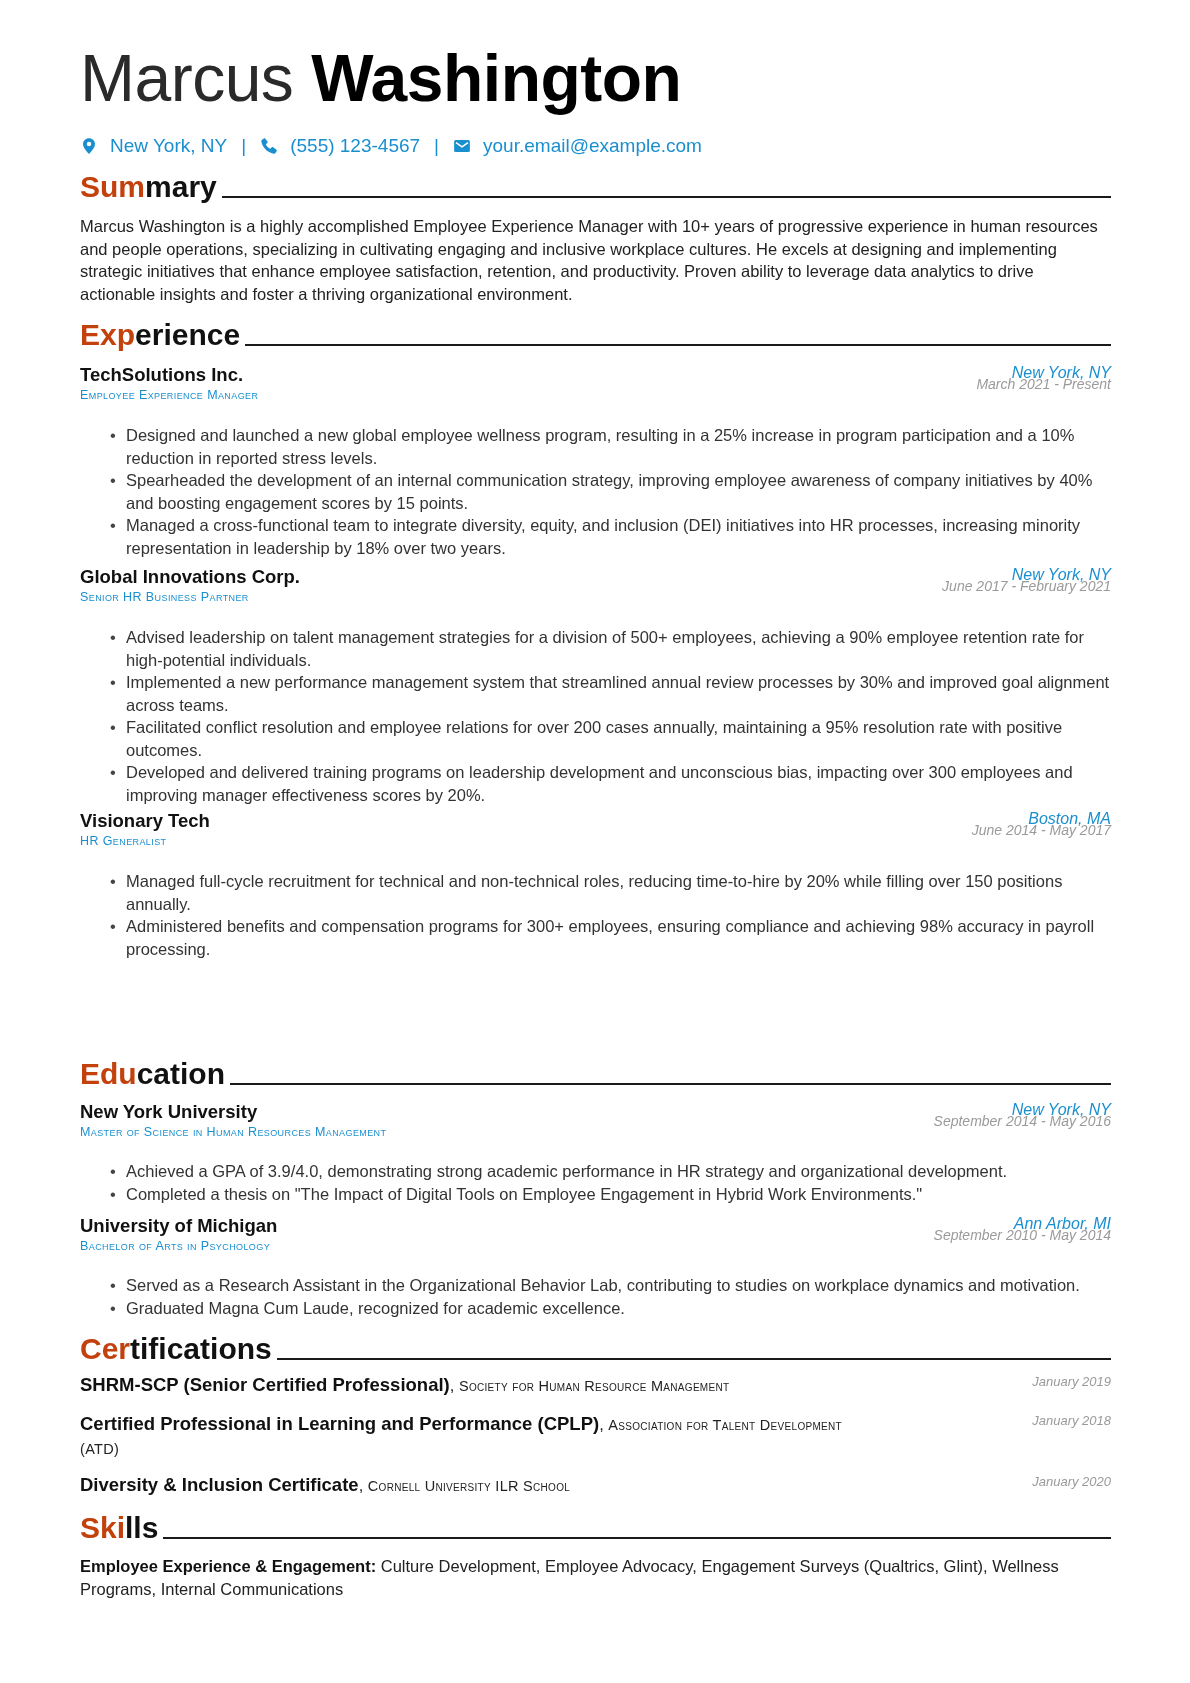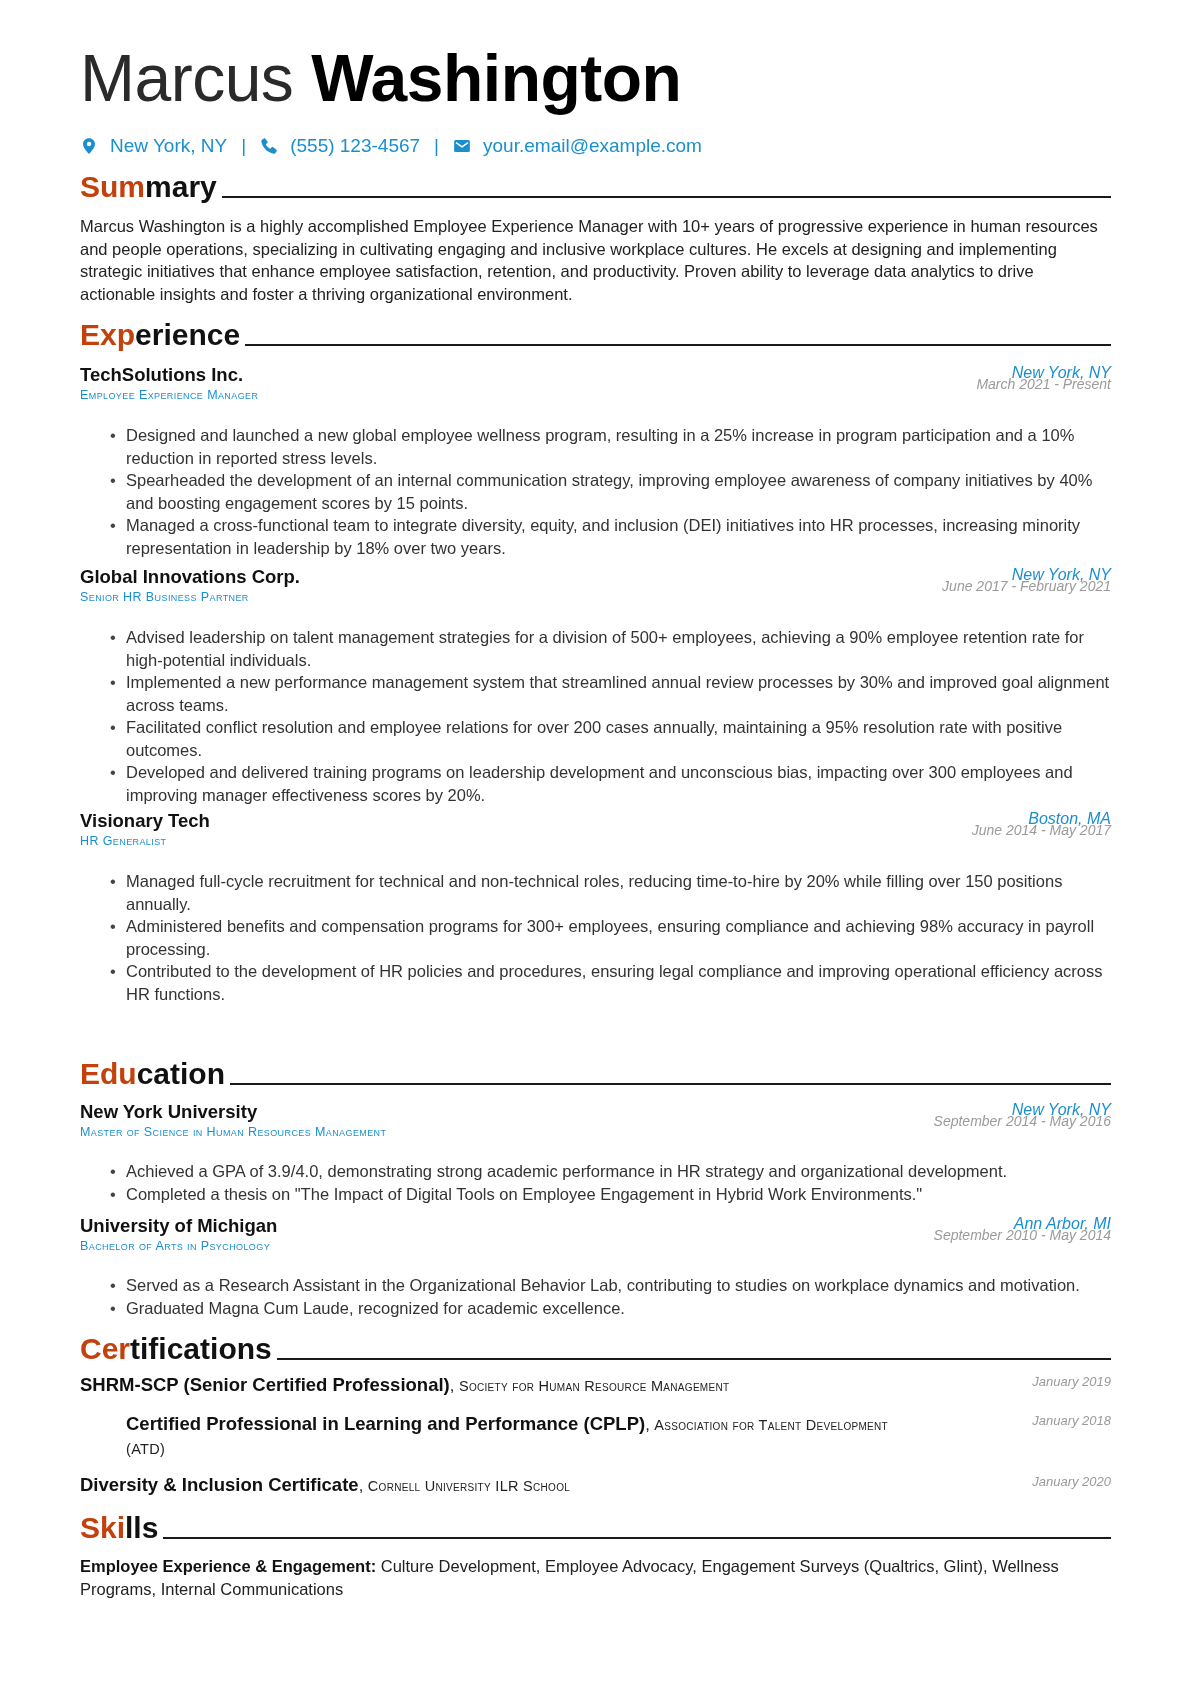--- a/index.html
+++ b/index.html
@@ -112,21 +112,20 @@
 
   <div class="entry-head" style="top:810px;">
     <span class="org">Visionary Tech</span>
     <span class="loc">Boston, MA</span>
     <span class="role">HR Generalist</span>
     <span class="date">June 2014 - May 2017</span>
   </div>
   <ul class="bullets" style="top:870px;">
     <li>Managed full-cycle recruitment for technical and non-technical roles, reducing time-to-hire by 20% while filling over 150 positions annually.</li>
     <li>Administered benefits and compensation programs for 300+ employees, ensuring compliance and achieving 98% accuracy in payroll processing.</li>
-    <li>Contributed to the development of HR policies and procedures, ensuring legal compliance and improving operational efficiency across HR functions.</li>
   </ul>
 
   <div class="section-title" style="top:1052px;">
     <span class="t"><span class="acc">Edu</span><span>cation</span></span>
     <span class="rule"></span>
   </div>
 
   <div class="entry-head" style="top:1101px;">
     <span class="org">New York University</span>
     <span class="loc">New York, NY</span>
@@ -152,21 +151,21 @@
   <div class="section-title" style="top:1327px;">
     <span class="t"><span class="acc">Cer</span><span>tifications</span></span>
     <span class="rule"></span>
   </div>
 
   <div class="cert" style="top:1374px;">
     <div class="body"><span class="cname">SHRM-SCP (Senior Certified Professional)</span>, <span class="issuer">Society for Human Resource Management</span></div>
     <span class="cdate">January 2019</span>
   </div>
   <div class="cert" style="top:1413px;">
-    <div class="body" style="width:800px;margin-left:46px;"><span class="cname">Certified Professional in Learning and Performance (CPLP)</span>, <span class="issuer">Association for Talent Development (ATD)</span></div>
+    <div class="body" style="width:800px;"><span class="cname">Certified Professional in Learning and Performance (CPLP)</span>, <span class="issuer">Association for Talent Development (ATD)</span></div>
     <span class="cdate">January 2018</span>
   </div>
   <div class="cert" style="top:1474px;">
     <div class="body"><span class="cname">Diversity &amp; Inclusion Certificate</span>, <span class="issuer">Cornell University ILR School</span></div>
     <span class="cdate">January 2020</span>
   </div>
 
   <div class="section-title" style="top:1506px;">
     <span class="t"><span class="acc">Ski</span><span>lls</span></span>
     <span class="rule"></span>

